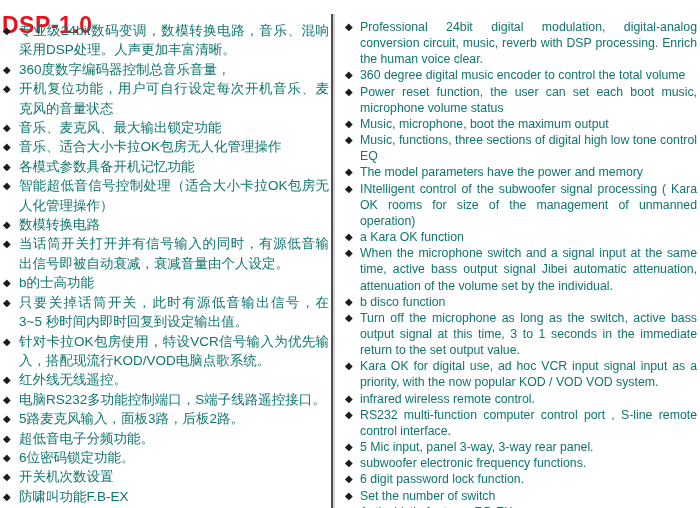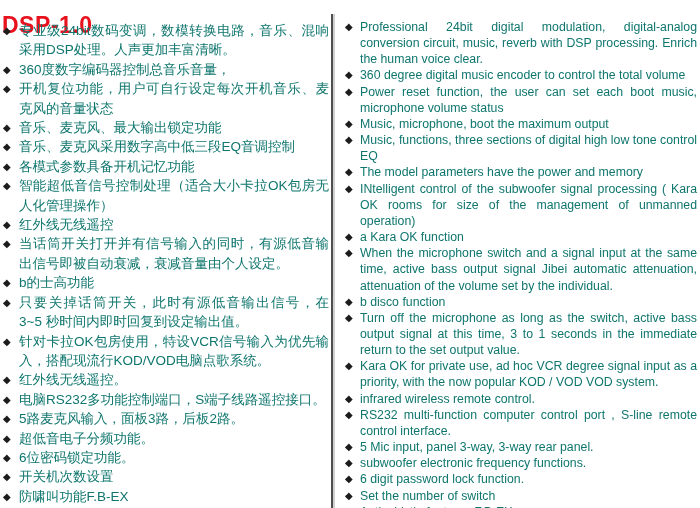--- a/index.html
+++ b/index.html
@@ -70,33 +70,33 @@
     <div class="item">
         <span class="bullet">◆</span>
         <span class="txt">开机复位功能，用户可自行设定每次开机音乐、麦克风的音量状态</span>
       </div>
     <div class="item">
         <span class="bullet">◆</span>
         <span class="txt">音乐、麦克风、最大输出锁定功能</span>
       </div>
     <div class="item">
         <span class="bullet">◆</span>
-        <span class="txt">音乐、麦克风采用数字高中低三段EQ音调控制</span>
+        <span class="txt">音乐、适合大小卡拉OK包房无人化管理操作</span>
       </div>
     <div class="item">
         <span class="bullet">◆</span>
         <span class="txt">各模式参数具备开机记忆功能</span>
       </div>
     <div class="item">
         <span class="bullet">◆</span>
         <span class="txt">智能超低音信号控制处理（适合大小卡拉OK包房无人化管理操作）</span>
       </div>
     <div class="item">
         <span class="bullet">◆</span>
-        <span class="txt">红外线无线遥控</span>
+        <span class="txt">数模转换电路</span>
       </div>
     <div class="item">
         <span class="bullet">◆</span>
         <span class="txt">当话筒开关打开并有信号输入的同时，有源低音输出信号即被自动衰减，衰减音量由个人设定。</span>
       </div>
     <div class="item">
         <span class="bullet">◆</span>
         <span class="txt">b的士高功能</span>
       </div>
     <div class="item">
@@ -177,21 +177,21 @@
     <div class="item">
         <span class="bullet">◆</span>
         <span class="txt">b disco function</span>
       </div>
     <div class="item">
         <span class="bullet">◆</span>
         <span class="txt">Turn off the  microphone  as  long  as  the  switch, active bass output signal at this  time, 3  to  1  seconds in the  immediate return to the set output value.</span>
       </div>
     <div class="item">
         <span class="bullet">◆</span>
-        <span class="txt">Kara OK for private use, ad hoc VCR degree  signal  input  as  a priority, with the now popular KOD / VOD VOD system.</span>
+        <span class="txt">Kara OK for digital use, ad hoc VCR input  signal  input  as  a priority, with the now popular KOD / VOD VOD system.</span>
       </div>
     <div class="item">
         <span class="bullet">◆</span>
         <span class="txt">infrared wireless remote control.</span>
       </div>
     <div class="item">
         <span class="bullet">◆</span>
         <span class="txt">RS232  multi-function  computer  control  port ,  S-line  remote control interface.</span>
       </div>
     <div class="item">

